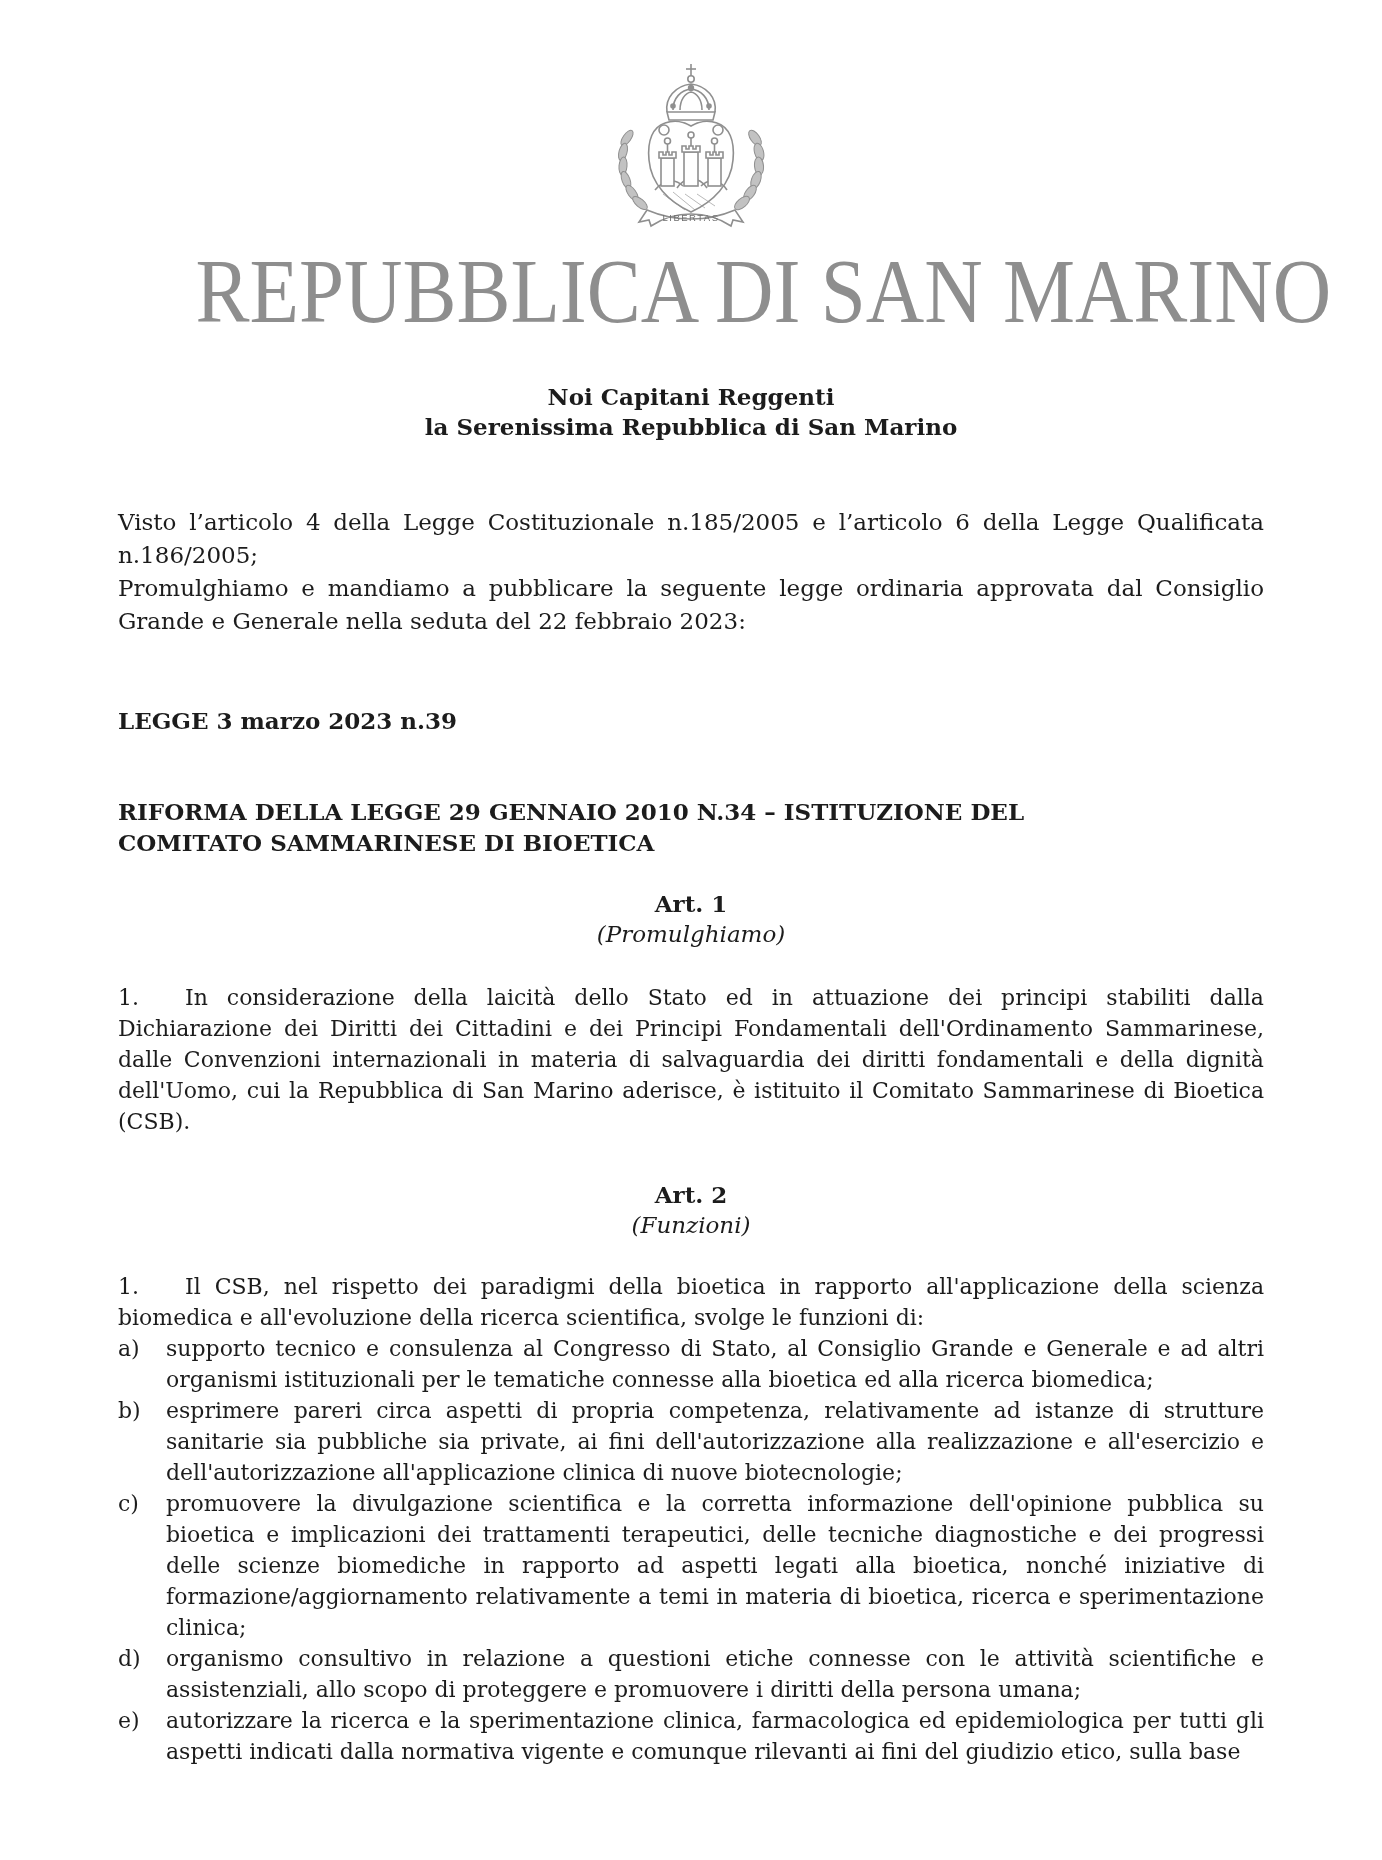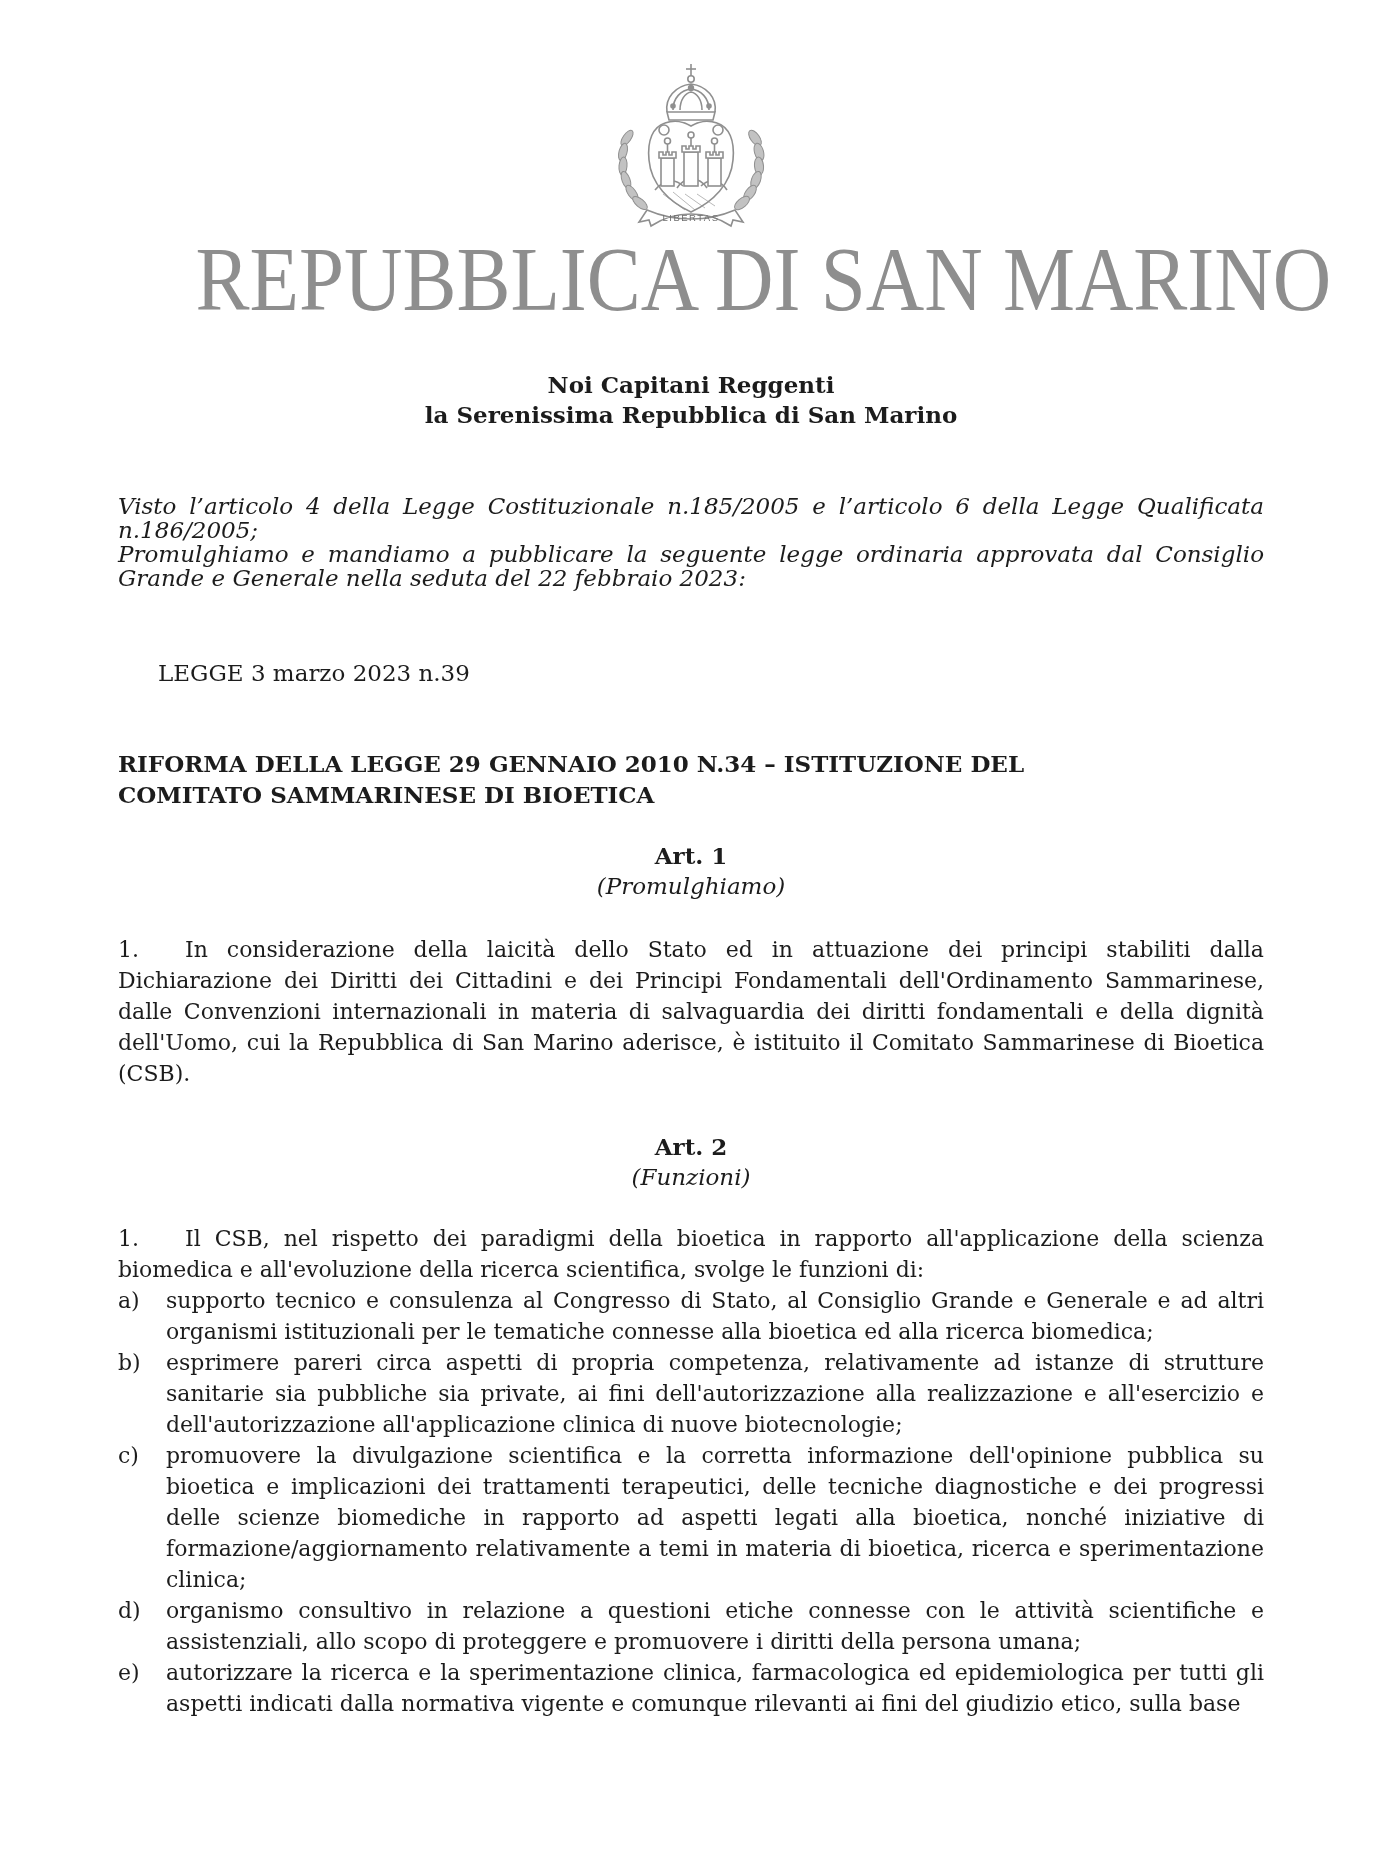--- a/index.html
+++ b/index.html
@@ -18,20 +18,21 @@
     padding: 60px 118px 0 118px;
   }
   
   .emblem-wrap {
     text-align: center;
     height: 172px;
   }
   
   .masthead {
     text-align: center;
+    margin-top: 12px;
     height: 94px;
   }
   .masthead-text {
     display: inline-block;
     font-family: "Liberation Serif", serif;
     font-weight: normal;
     font-size: 92px;
     line-height: 94px;
     color: #8e8e8e;
     white-space: nowrap;
@@ -43,33 +44,31 @@
   .capitani {
     margin-top: 44px;
     text-align: center;
     font-weight: bold;
     font-size: 23px;
     line-height: 30px;
   }
   
   .preamble {
     margin-top: 64px;
-    font-style: italic;
-    font-size: 23px;
-    line-height: 24px;
+    font-size: 23px;
+    line-height: 33px;
     text-align: justify;
   }
   .preamble p { margin: 0; }
   
   .law-number {
     margin-top: 68px;
-    font-weight: normal;
+    font-weight: bold;
     font-size: 23px;
     line-height: 30px;
-    margin-left: 40px;
   }
   
   .law-title {
     margin-top: 60px;
     font-weight: bold;
     font-size: 23px;
     line-height: 31px;
   }
   
   .art-head {

